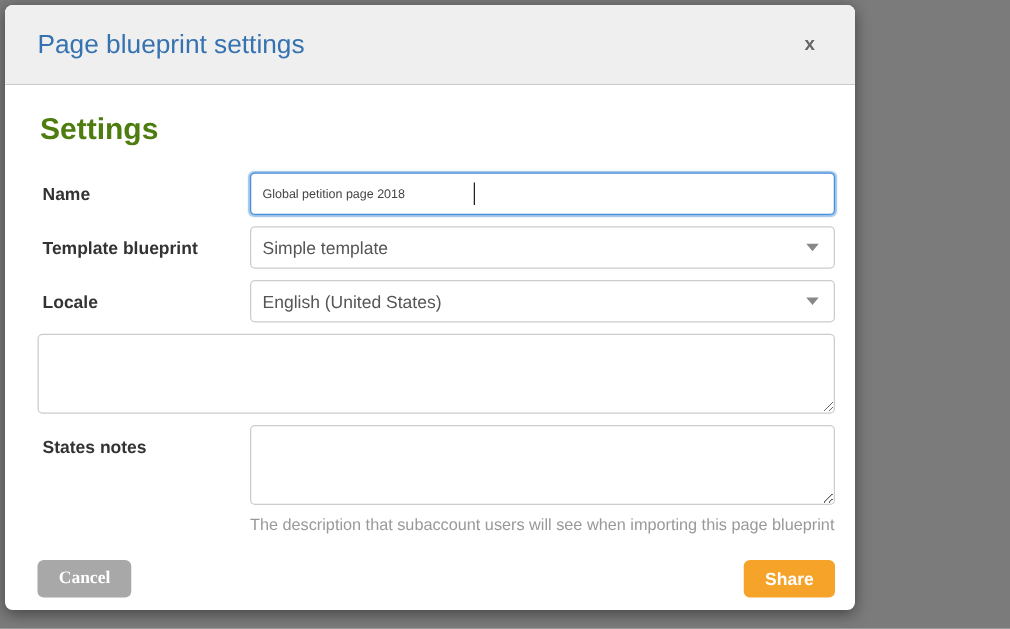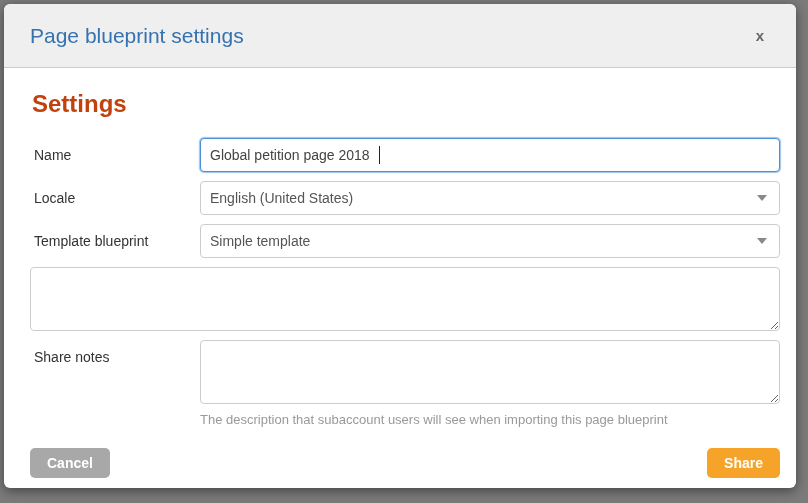--- a/index.html
+++ b/index.html
@@ -6,21 +6,21 @@
   html, body { width: 808px; height: 503px; overflow: hidden; }
   body {
     font-family: "Liberation Sans", sans-serif;
     background: #7b7b7b; 
     position: relative;
   }
   .modal {
     position: absolute;
     top: 4px;
     left: 4px;
-    width: 792px;
+    width: 680px;
     height: 484px;
     background: #ffffff;
     border-radius: 6px;
     box-shadow: 0 3px 12px rgba(0,0,0,0.45);
     overflow: hidden;
   }
   .modal-header {
     height: 64px;
     background: #efefef;
     border-bottom: 1px solid #cccccc;
@@ -40,45 +40,45 @@
     font-size: 15px;
     font-weight: bold;
     cursor: pointer;
     line-height: 1;
     padding: 4px;
   }
   .modal-body {
     padding: 20px 16px 0 26px;
   }
   .section-heading {
-    color: #c2410c;
+    color: #4d7c0f;
     font-size: 24px;
     font-weight: bold;
     margin: 2px 0 20px 2px;
   }
   .form-row {
     display: flex;
     align-items: flex-start;
     margin-bottom: 9px;
   }
   .form-label {
     width: 170px;
     flex: 0 0 170px;
     font-size: 14px;
-    font-weight: normal;
+    font-weight: bold;
     color: #333333;
     padding-top: 9px;
     padding-left: 4px;
   }
   .form-field { flex: 1; position: relative; }
   .text-input {
     width: 100%;
     height: 34px;
     font-family: "Liberation Sans", sans-serif;
-    font-size: 14px;
+    font-size: 10px;
     color: #444444;
     padding: 0 9px;
     border: 1px solid #cccccc;
     border-radius: 4px;
     outline: none;
   }
   .text-input.focused {
     border: 1px solid #4a90d9;
     box-shadow: 0 0 1px 1px rgba(74,144,217,0.55);
   }
@@ -137,21 +137,21 @@
   .btn {
     border: none;
     border-radius: 5px;
     font-family: "Liberation Sans", sans-serif;
     font-size: 14px;
     font-weight: bold;
     color: #ffffff;
     padding: 7px 17px;
     cursor: pointer;
   }
-  .btn-cancel { background: #a8a8a8; }
+  .btn-cancel { background: #a8a8a8; font-family: Liberation Serif, serif; }
   .btn-save   { background: #f5a329; }
 </style>
 </head>
 <body>
 
 <div class="modal">
 
   <div class="modal-header">
     <div class="modal-title">Page blueprint settings</div>
     <div class="close-btn">x</div>
@@ -163,47 +163,47 @@
 
     <div class="form-row">
       <div class="form-label">Name</div>
       <div class="form-field">
         <input type="text" class="text-input focused" value="Global petition page 2018" style="">
         <div class="text-cursor"></div>
       </div>
     </div>
 
     <div class="form-row">
+      <div class="form-label">Template blueprint</div>
+      <div class="form-field">
+        <div class="select-box">
+          <span>Simple template</span>
+          <span class="caret-down"></span>
+        </div>
+      </div>
+    </div>
+
+    <div class="form-row">
       <div class="form-label">Locale</div>
       <div class="form-field">
         <div class="select-box">
           <span>English (United States)</span>
           <span class="caret-down"></span>
         </div>
       </div>
     </div>
 
     <div class="form-row">
-      <div class="form-label">Template blueprint</div>
-      <div class="form-field">
-        <div class="select-box">
-          <span>Simple template</span>
-          <span class="caret-down"></span>
-        </div>
-      </div>
-    </div>
-
-    <div class="form-row">
       <div class="form-field">
         <textarea class="textarea" style=""></textarea>
       </div>
     </div>
 
     <div class="form-row">
-      <div class="form-label">Share notes</div>
+      <div class="form-label">States notes</div>
       <div class="form-field">
         <textarea class="textarea" style=""></textarea>
         <div class="help-text">The description that subaccount users will see when importing this page blueprint</div>
       </div>
     </div>
 
   </div>
 
   <div class="modal-footer">
     <button class="btn btn-cancel">Cancel</button>

